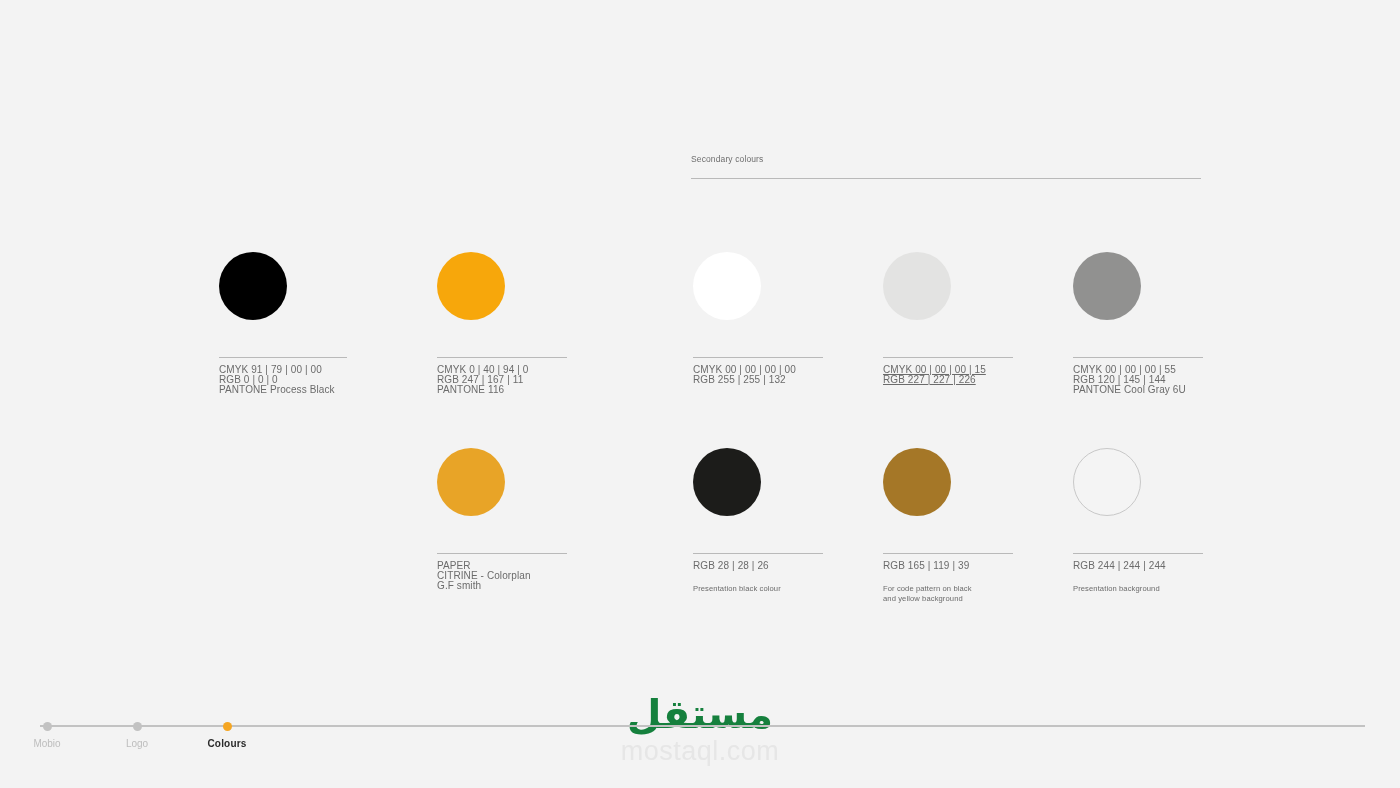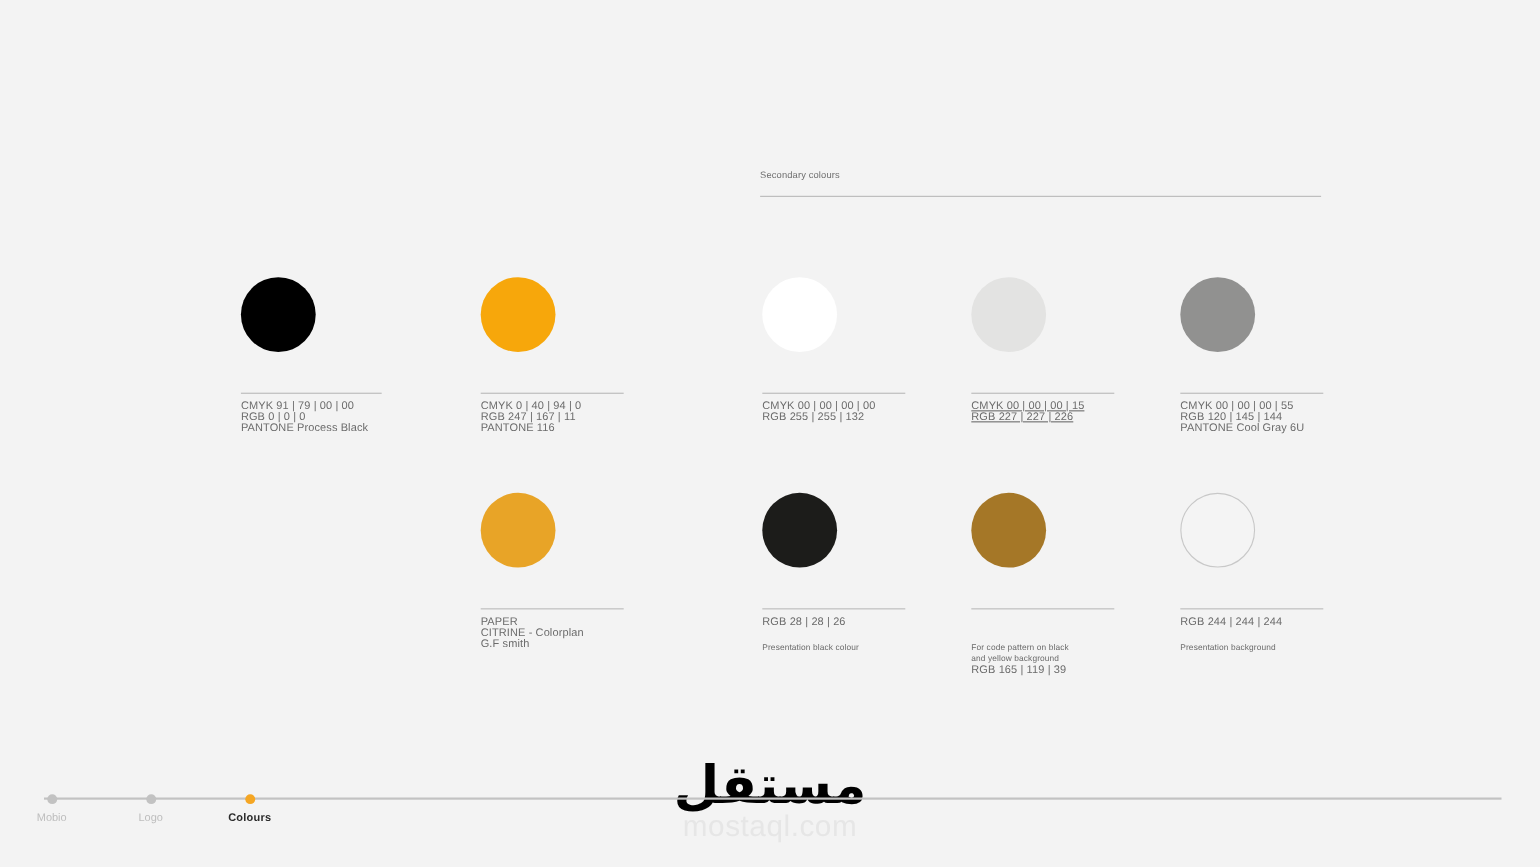--- a/index.html
+++ b/index.html
@@ -127,23 +127,23 @@
   #watermark {
     position: absolute;
     left: 0;
     top: 694px;
     width: 1400px;
     text-align: center;
     pointer-events: none;
     user-select: none;
   }
   #watermark-arabic {
-    font-size: 48px;
+    font-size: 40px;
     line-height: 40px;
-    color: #000000;
+    color: #15803d;
     direction: rtl;
     font-family: "DejaVu Sans", sans-serif;
     font-weight: bold;
   }
   #watermark-domain {
     font-size: 27px;
     line-height: 30px;
     color: #e6e6e6;
     letter-spacing: 0.5px;
     margin-top: 2px;
@@ -209,21 +209,21 @@
   <div class="swatch-cell row2" style="left:693px; top:448px;">
     <span class="swatch-dot" style="background: rgb(28, 28, 26);"></span>
     <div class="swatch-rule" style="top:105px;"></div>
     <div class="swatch-meta" style="top:113px;">RGB 28 | 28 | 26</div>
     <div class="swatch-desc" style="top:136px;">Presentation black colour</div>
   </div>
 
   <div class="swatch-cell row2" style="left:883px; top:448px;">
     <span class="swatch-dot" style="background: rgb(165, 119, 39);"></span>
     <div class="swatch-rule" style="top:105px;"></div>
-    <div class="swatch-meta" style="top:113px;margin-top:44px;">RGB 165 | 119 | 39</div>
+    <div class="swatch-meta" style="top:113px;">RGB 165 | 119 | 39</div>
     <div class="swatch-desc" style="top:136px;">For code pattern on black
 and yellow background</div>
   </div>
 
   <div class="swatch-cell row2" style="left:1073px; top:448px;">
     <span class="swatch-dot outlined" style="background: rgb(244, 244, 244);"></span>
     <div class="swatch-rule" style="top:105px;"></div>
     <div class="swatch-meta" style="top:113px;">RGB 244 | 244 | 244</div>
     <div class="swatch-desc" style="top:136px;">Presentation background</div>
   </div>

